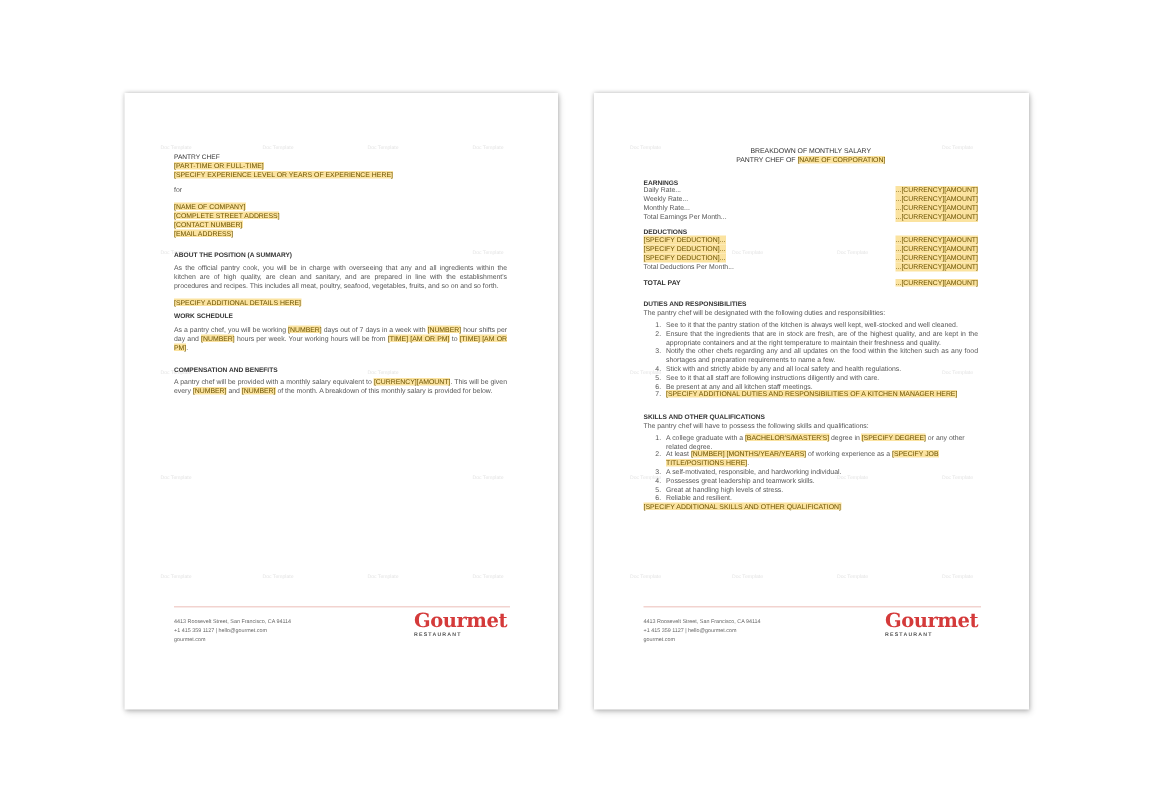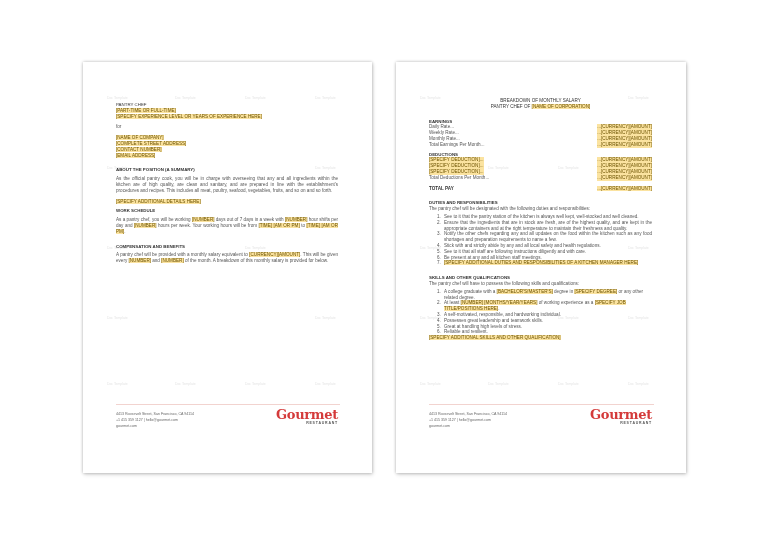--- a/index.html
+++ b/index.html
@@ -14,21 +14,21 @@
   p{margin:0;}
   .gap{height:5px;}
   .just{text-align:justify;}
   .center{text-align:center;}
   .row{display:flex;justify-content:space-between;}
   ol{margin:2px 0 0 0;padding-left:13px;}
   ol li{margin:0;padding-left:2px;}
   .footer{position:absolute;left:33px;right:32px;bottom:44px;}
   .footer .line{height:1px;background:#f2d3cf;margin-bottom:6px;}
   .footer .addr{font-size:3.6px;line-height:6px;color:#666;}
-  .logo{position:absolute;right:2px;top:4px;text-align:right;margin-left:40px;}
+  .logo{position:absolute;right:2px;top:4px;text-align:left;margin-left:40px;}
   .logo .name{font-family:"DejaVu Serif",serif;font-weight:bold;color:#d43a3a;font-size:13px;line-height:13px;letter-spacing:-0.3px;}
   .logo .sub{font-size:3.5px;letter-spacing:0.8px;color:#555;font-weight:bold;}
 </style>
 </head>
 <body>
 
 <div class="page" id="page1">
   <span class="wm" style="left:24px;top:34px">Doc Template</span>
   <span class="wm" style="left:92px;top:34px">Doc Template</span>
   <span class="wm" style="left:162px;top:34px">Doc Template</span>

